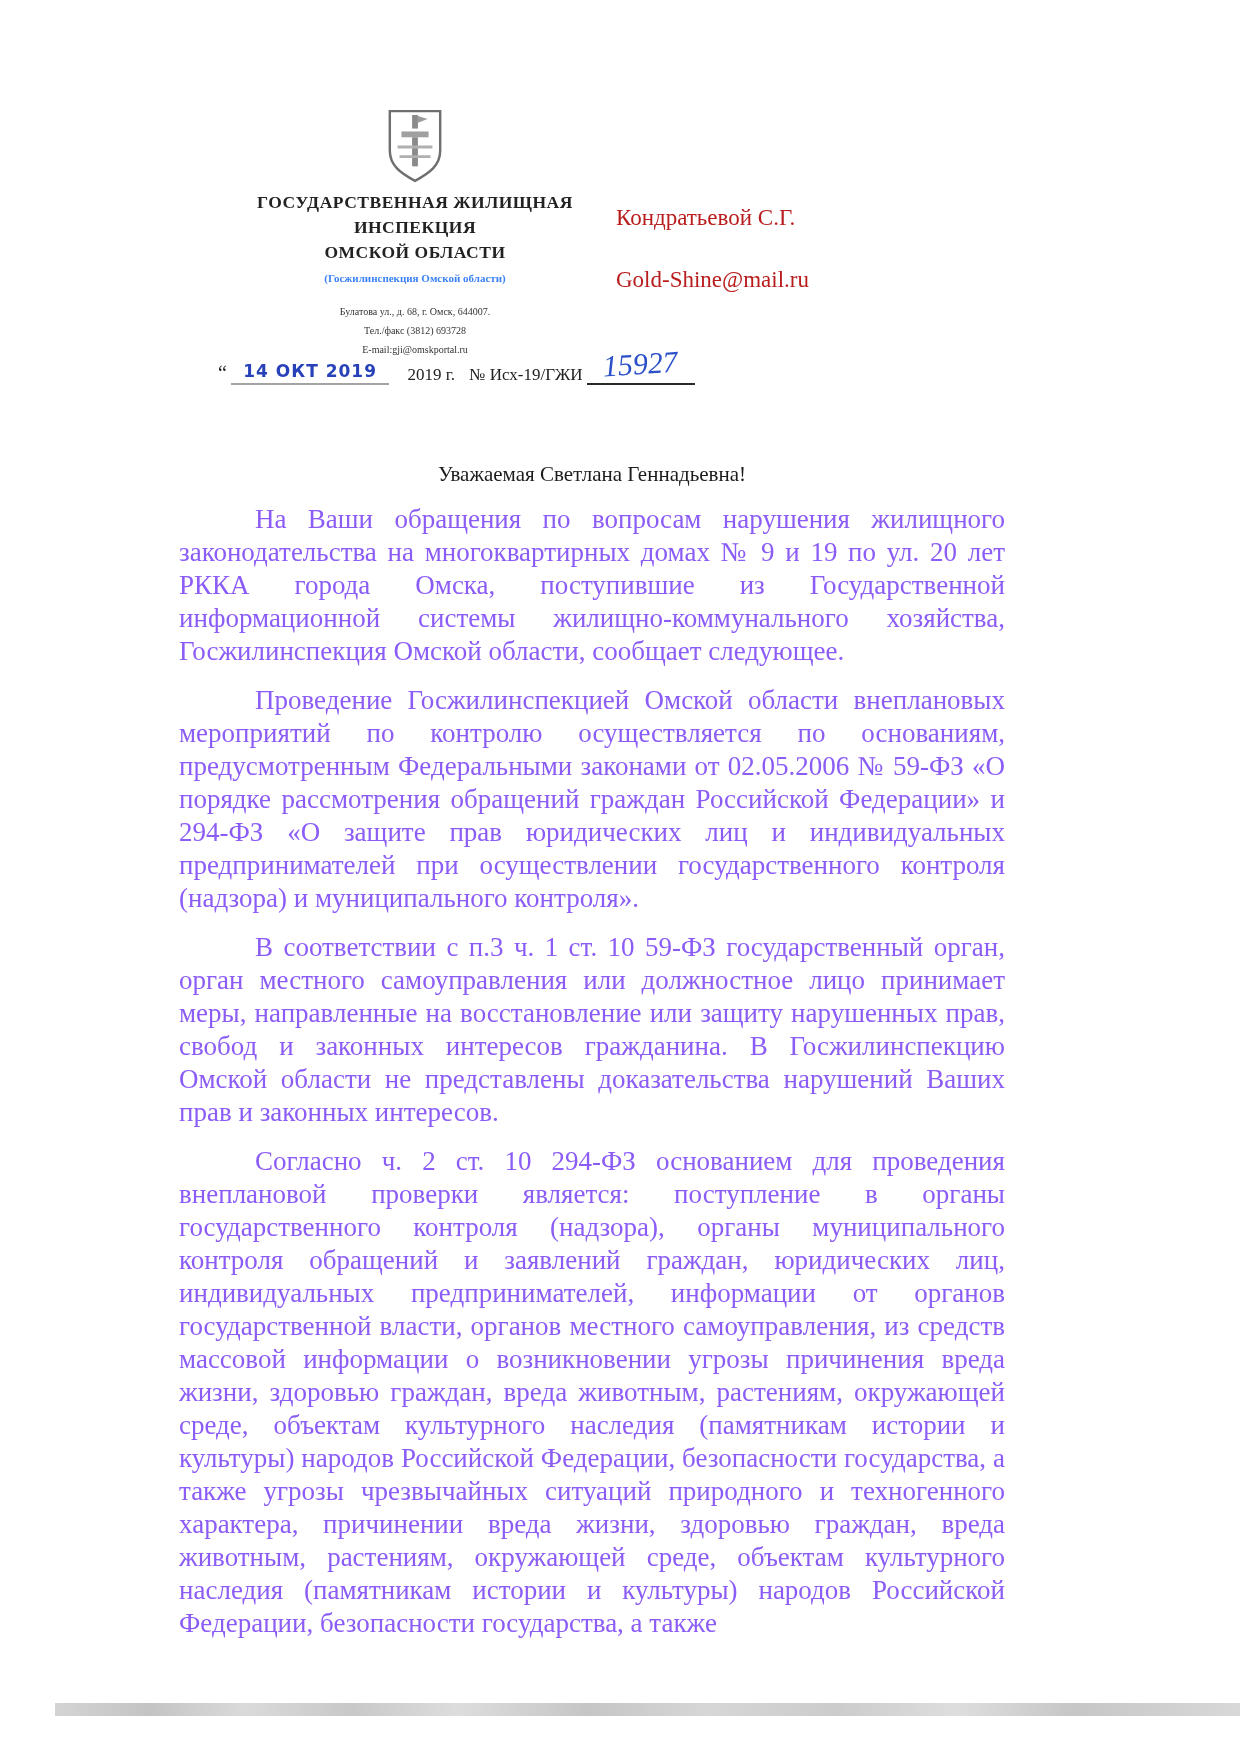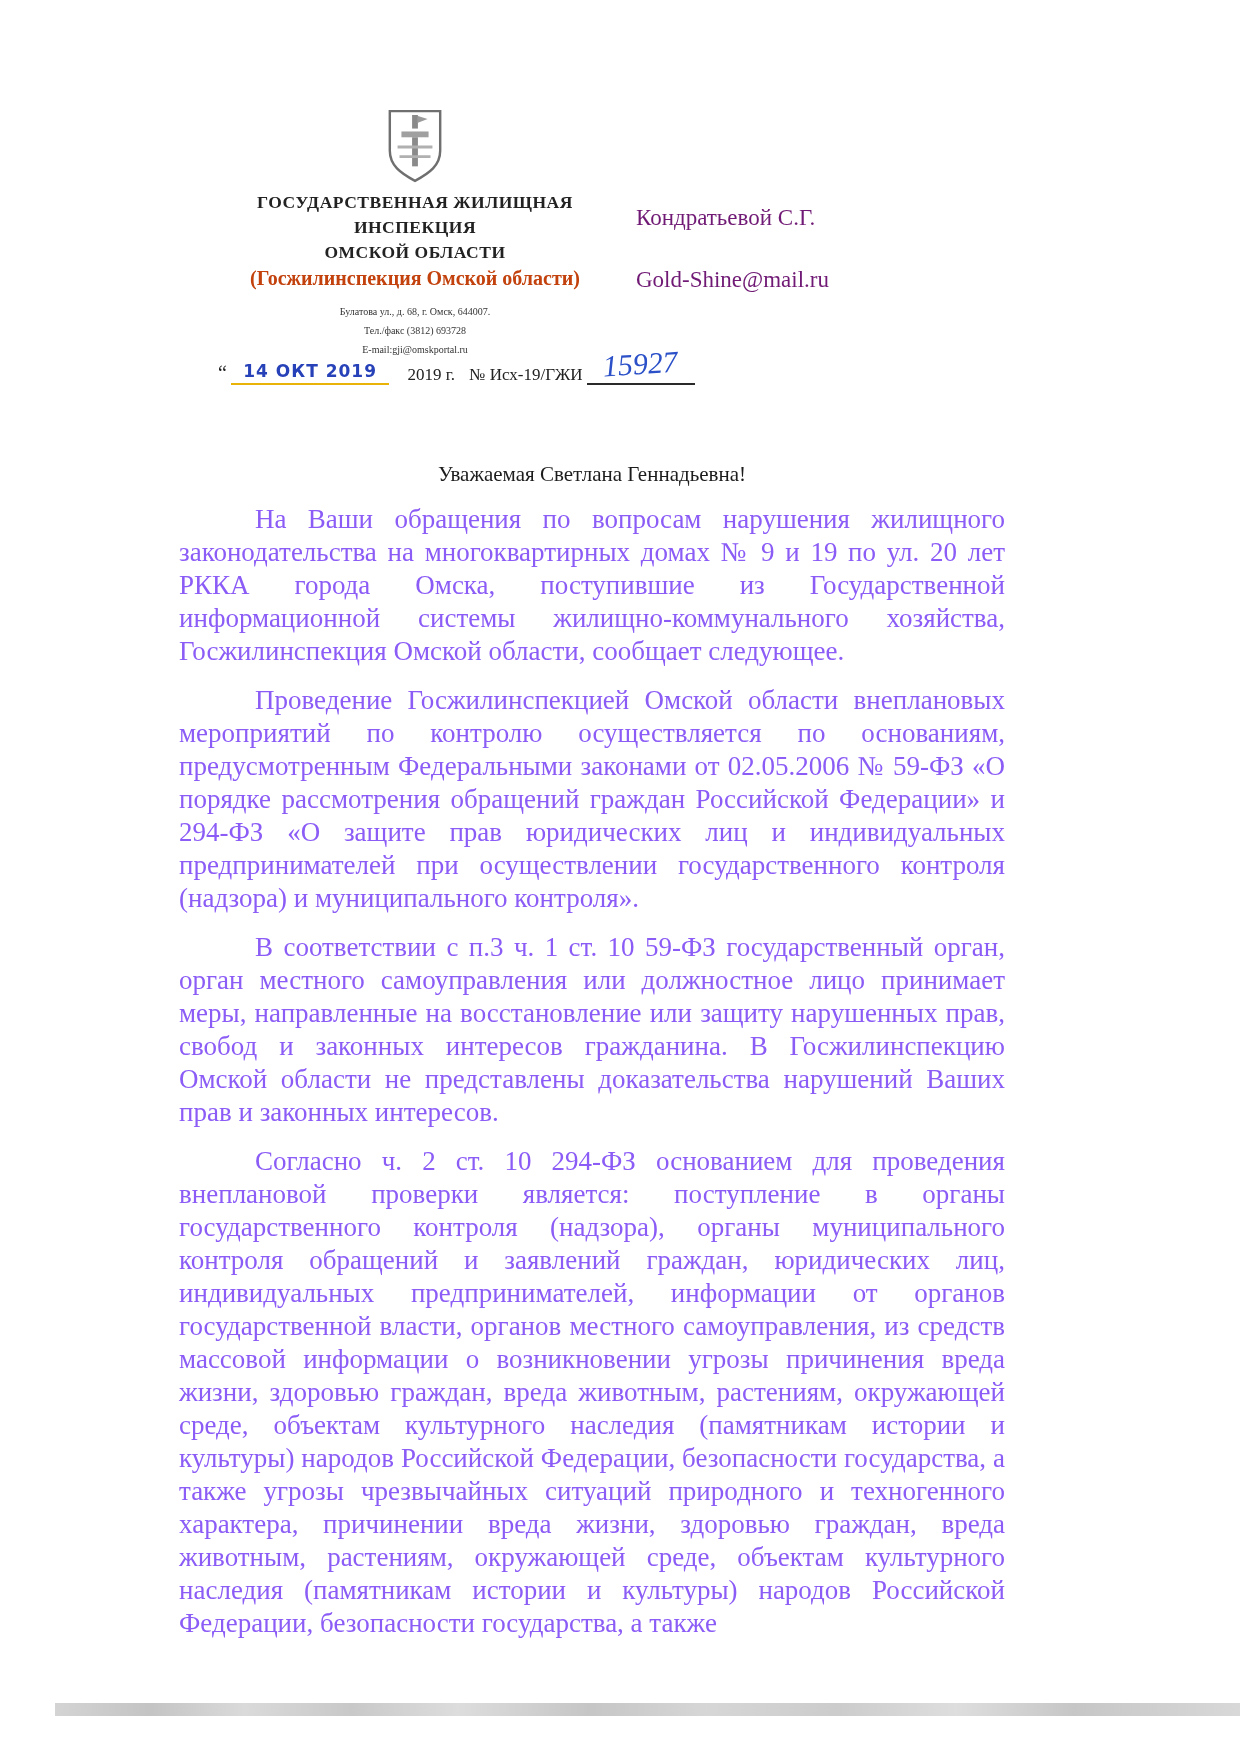--- a/index.html
+++ b/index.html
@@ -33,24 +33,24 @@
   }
   .org-name {
     font-weight: bold;
     font-size: 17.5px;
     line-height: 25px;
     letter-spacing: 0.5px;
     color: #222;
   }
   .org-short {
     font-weight: bold;
-    font-size: 20px;
+    font-size: 11px;
     line-height: 24px;
     margin-top: 1px;
-    color: #c2410c;
+    color: #3b82f6;
   }
   .contact {
     margin-top: 12px;
     font-size: 10px;
     line-height: 19px;
     color: #333;
   }
 
   
   .date-line {
@@ -59,21 +59,21 @@
     top: 358px;
     width: 460px;
     font-size: 17px;
     color: #222;
     white-space: nowrap;
   }
   .quote-mark { font-size: 20px; }
   .stamp-slot {
     display: inline-block;
     width: 158px;
-    border-bottom: 2px solid #eab308;
+    border-bottom: 2px solid #a3a3a3;
     text-align: center;
     vertical-align: bottom;
     padding-bottom: 1px;
   }
   .date-stamp {
     font-family: "DejaVu Sans", sans-serif;
     font-weight: bold;
     font-size: 17px;
     letter-spacing: 1px;
     color: #2742b8;
@@ -111,25 +111,25 @@
     height: 16px;
     vertical-align: bottom;
   }
   .blank-slot.first { width: 112px; margin-left: 10px; }
   .blank-slot.second { width: 168px; margin-left: 10px; }
   .ot-label { margin-left: 14px; }
 
   
   .recipient {
     position: absolute;
-    left: 636px;
+    left: 616px;
     top: 205px;
     width: 330px;
     font-size: 23px;
-    color: #701a75;
+    color: #b91c1c;
   }
   .recipient-name { margin-bottom: 36px; }
   .recipient-email { font-size: 23px; }
 
   
   .letter-body {
     position: absolute;
     left: 163px;
     top: 462px;
     width: 858px;

